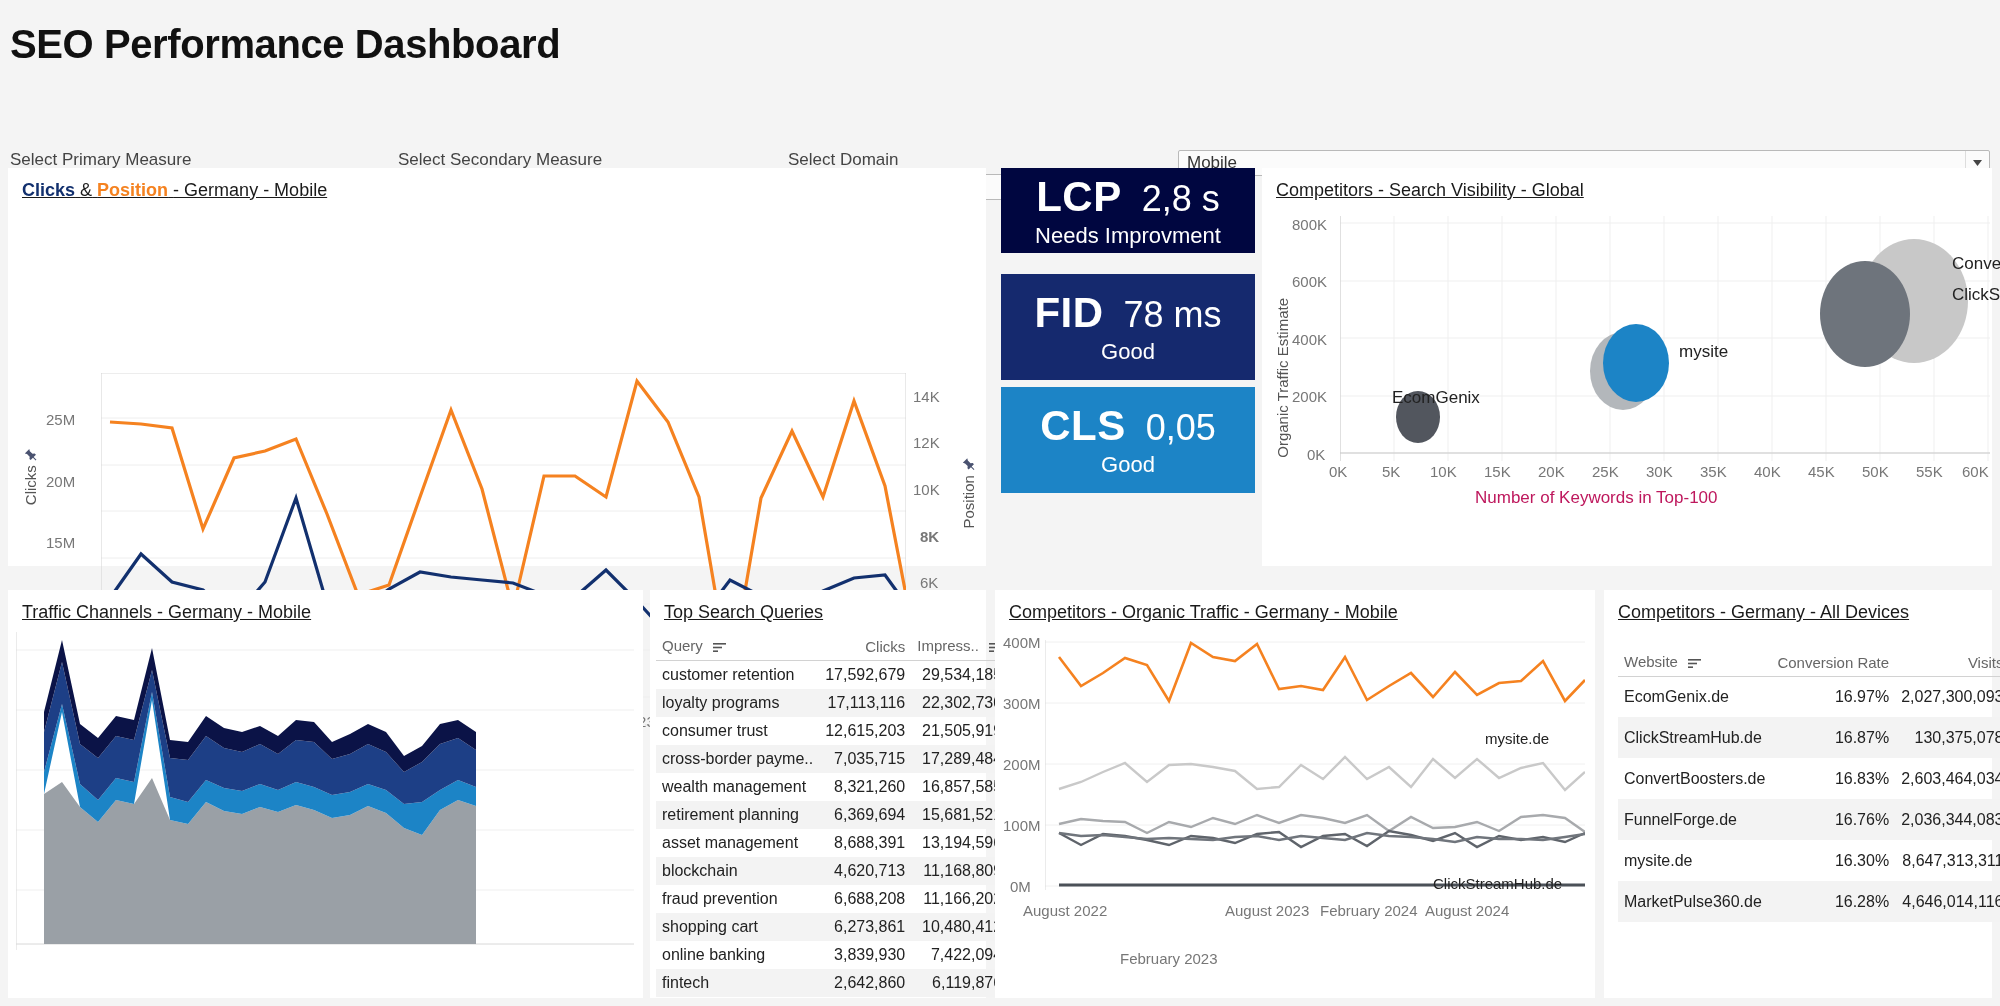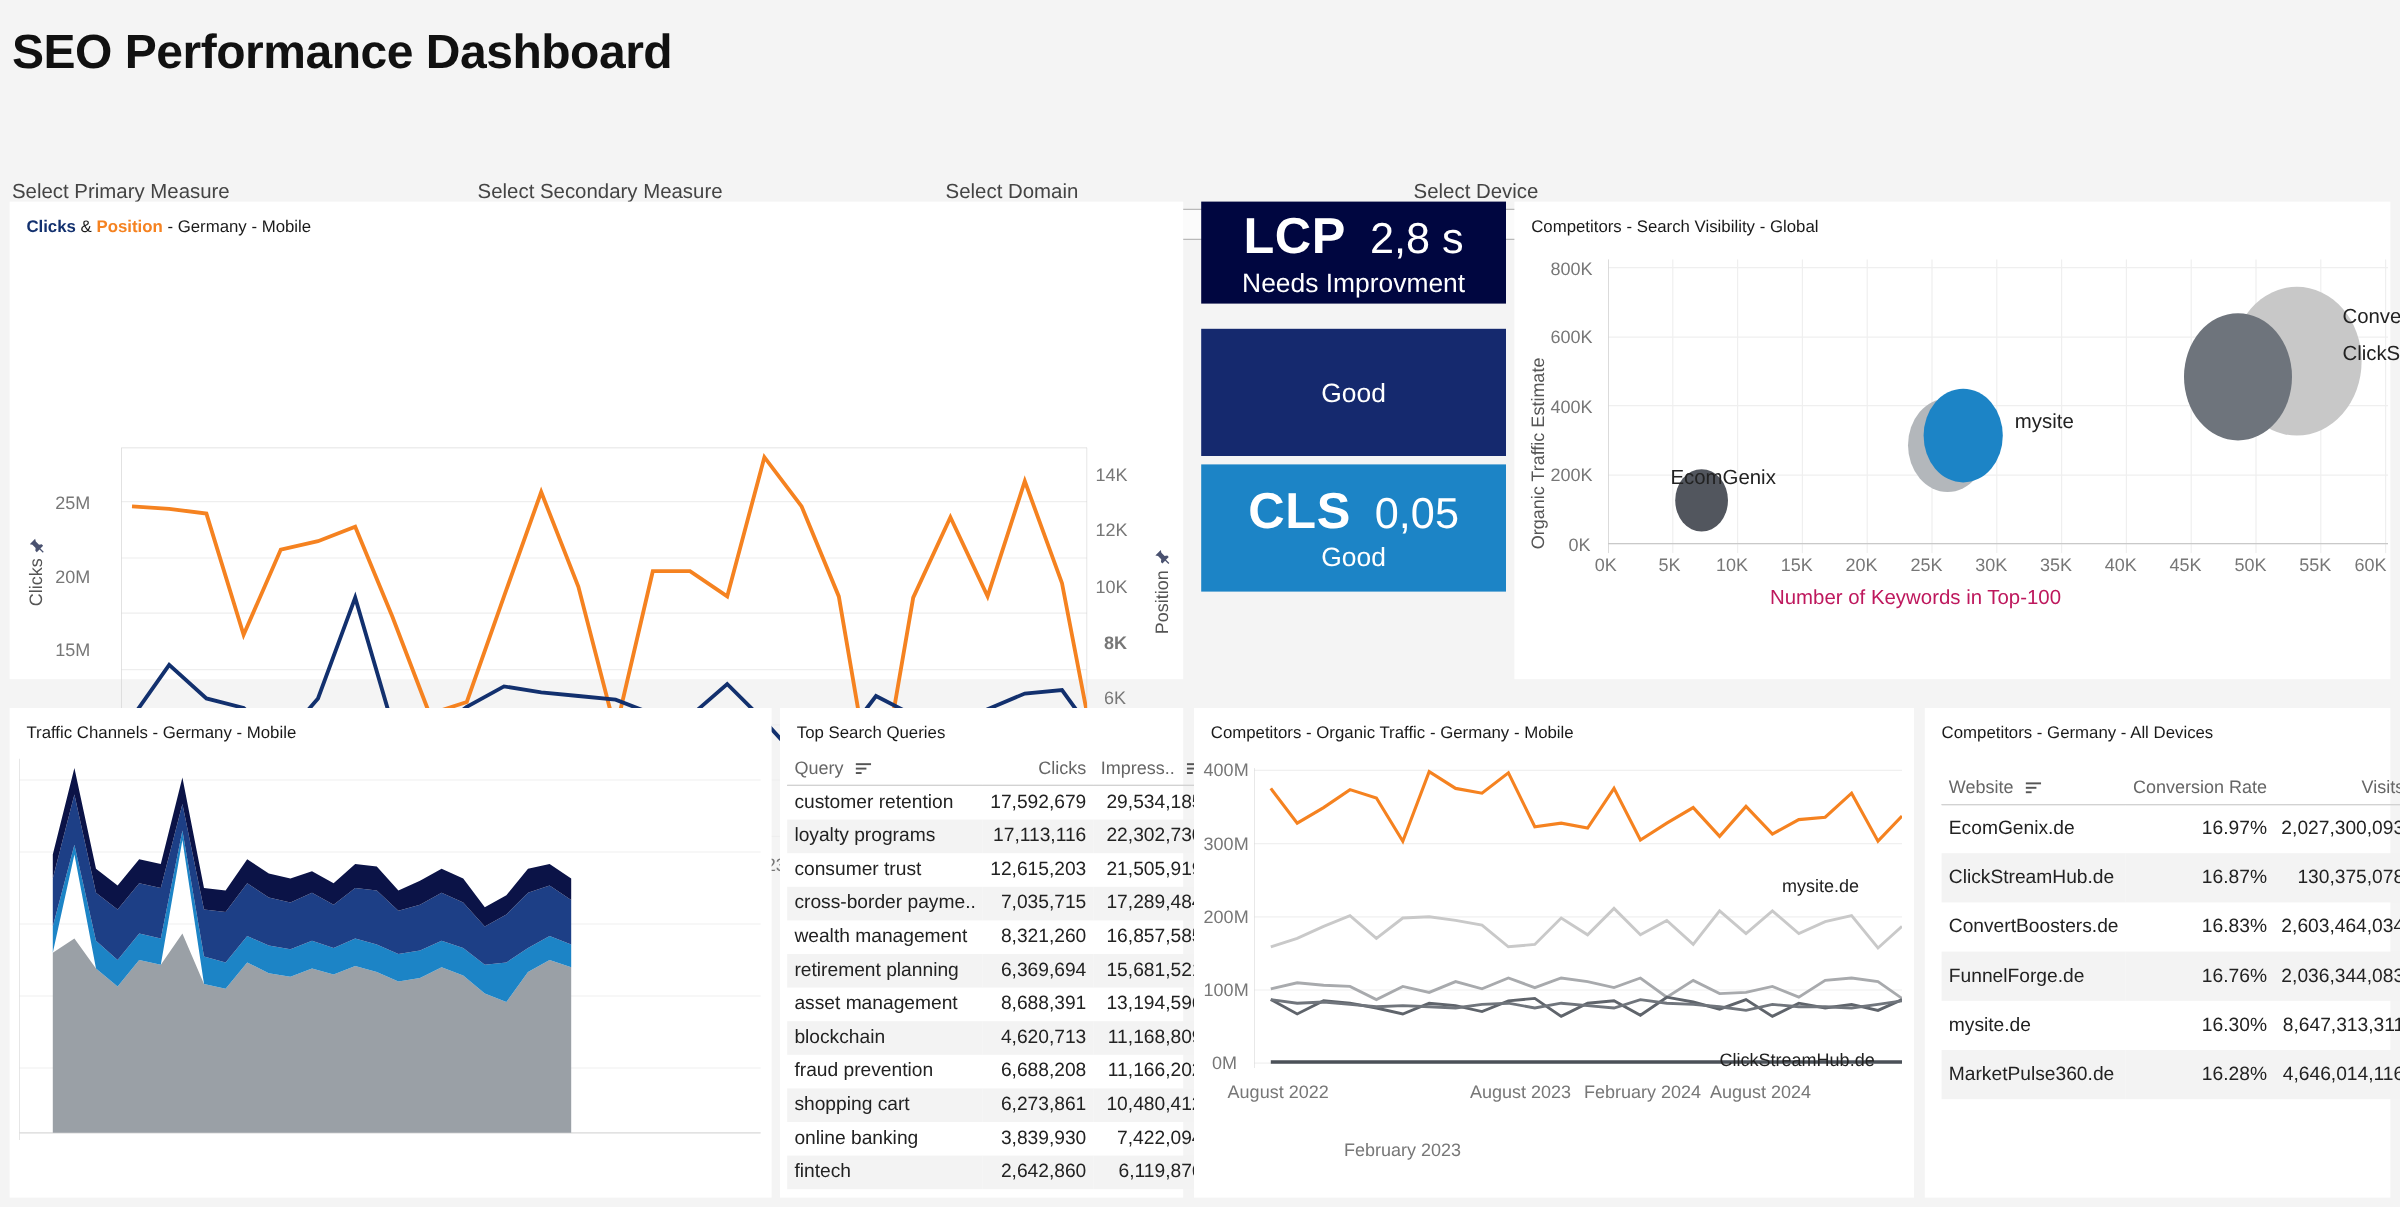--- a/index.html
+++ b/index.html
@@ -30,21 +30,21 @@
   .select-val { font-size: 17px; color: #333; padding-left: 8px; flex: 1; }
   .caret {
     width: 24px; height: 24px; display: flex; align-items: center; justify-content: center;
     border-left: 1px solid #ddd;
   }
   .caret svg { display: block; }
 
   
   .card { position: absolute; background: #fff; }
   .card-title {
-    font-size: 14px; color: #1a1a1a; padding: 12px 14px 4px 14px; white-space: nowrap;
+    font-size: 18px; color: #1a1a1a; padding: 12px 14px 4px 14px; white-space: nowrap; text-decoration: underline;
   }
   .t-blue { color: #12306e; font-weight: bold; }
   .t-orange { color: #f58220; font-weight: bold; }
 
   
   #main-chart { left: 8px; top: 168px; width: 978px; height: 398px; }
   .axis-title {
     position: absolute; font-size: 15px; color: #555;
     writing-mode: vertical-rl; transform: rotate(180deg); white-space: nowrap;
   }
@@ -117,21 +117,20 @@
       <div class="select-box">
         <span class="select-val">Germany</span>
         <span class="caret">
           <svg width="9" height="6" viewBox="0 0 9 6">
               <path d="M0 0 L9 0 L4.5 6 Z" fill="#444"></path>
             </svg>
         </span>
       </div>
     </div>
     <div class="filter" style="left:1178px; width:812px;">
-      <span class="filter-label">Select Device</span>
       <div class="select-box">
         <span class="select-val">Mobile</span>
         <span class="caret">
           <svg width="9" height="6" viewBox="0 0 9 6">
               <path d="M0 0 L9 0 L4.5 6 Z" fill="#444"></path>
             </svg>
         </span>
       </div>
     </div>
   </div>
@@ -205,20 +204,24 @@
 
   <div class="kpi" style="left:1001px; top:168px; width:254px; height:85px; background:#000640;">
     <div class="kpi-row">
       <span class="kpi-name">LCP</span>
       <span class="kpi-value">2,8 s</span>
     </div>
     <div class="kpi-status">Needs Improvment</div>
   </div>
 
   <div class="kpi" style="left:1001px; top:274px; width:254px; height:106px; background:#15296e;">
+    <div class="kpi-row">
+      <span class="kpi-name">FID</span>
+      <span class="kpi-value">78 ms</span>
+    </div>
     <div class="kpi-status">Good</div>
   </div>
 
   <div class="kpi" style="left:1001px; top:387px; width:254px; height:106px; background:#1c84c6;">
     <div class="kpi-row">
       <span class="kpi-name">CLS</span>
       <span class="kpi-value">0,05</span>
     </div>
     <div class="kpi-status">Good</div>
   </div>

